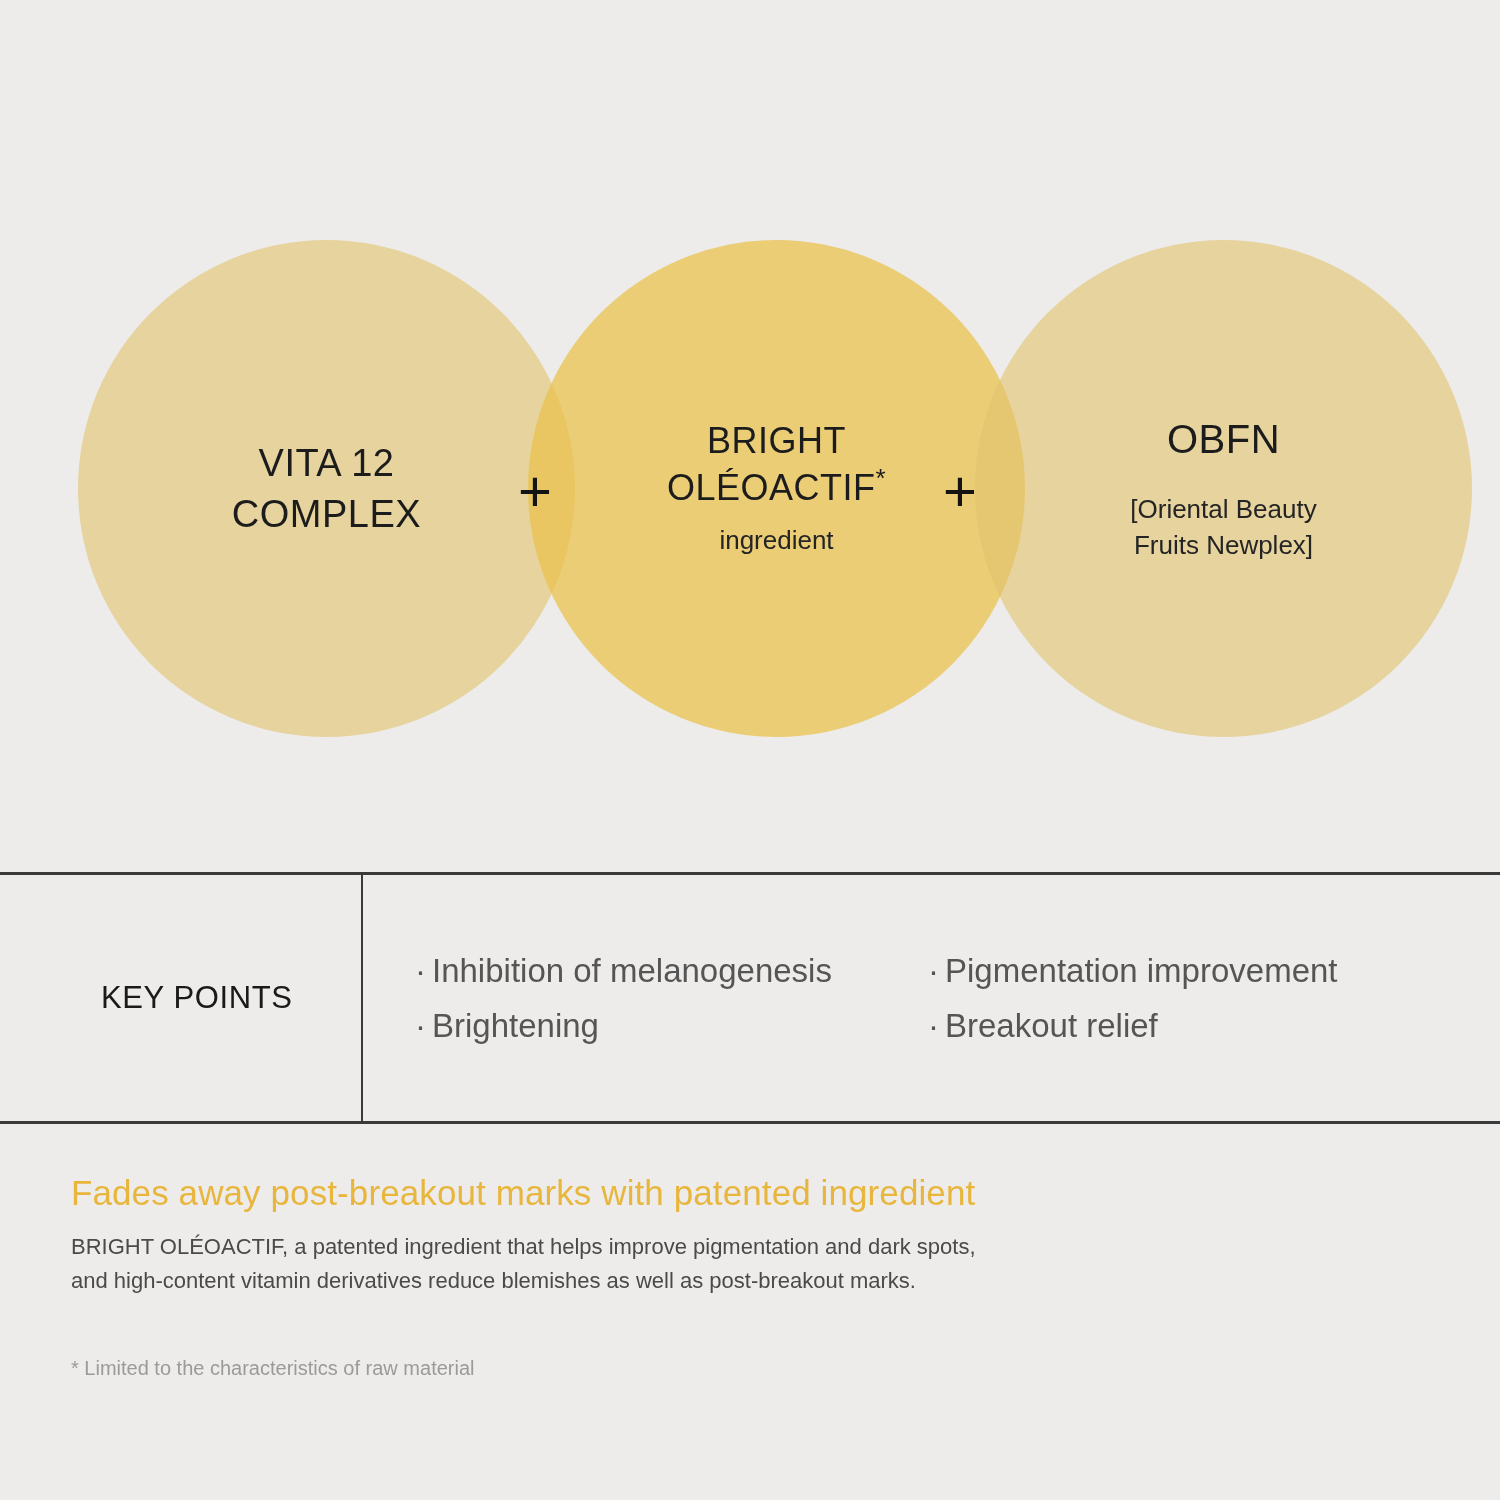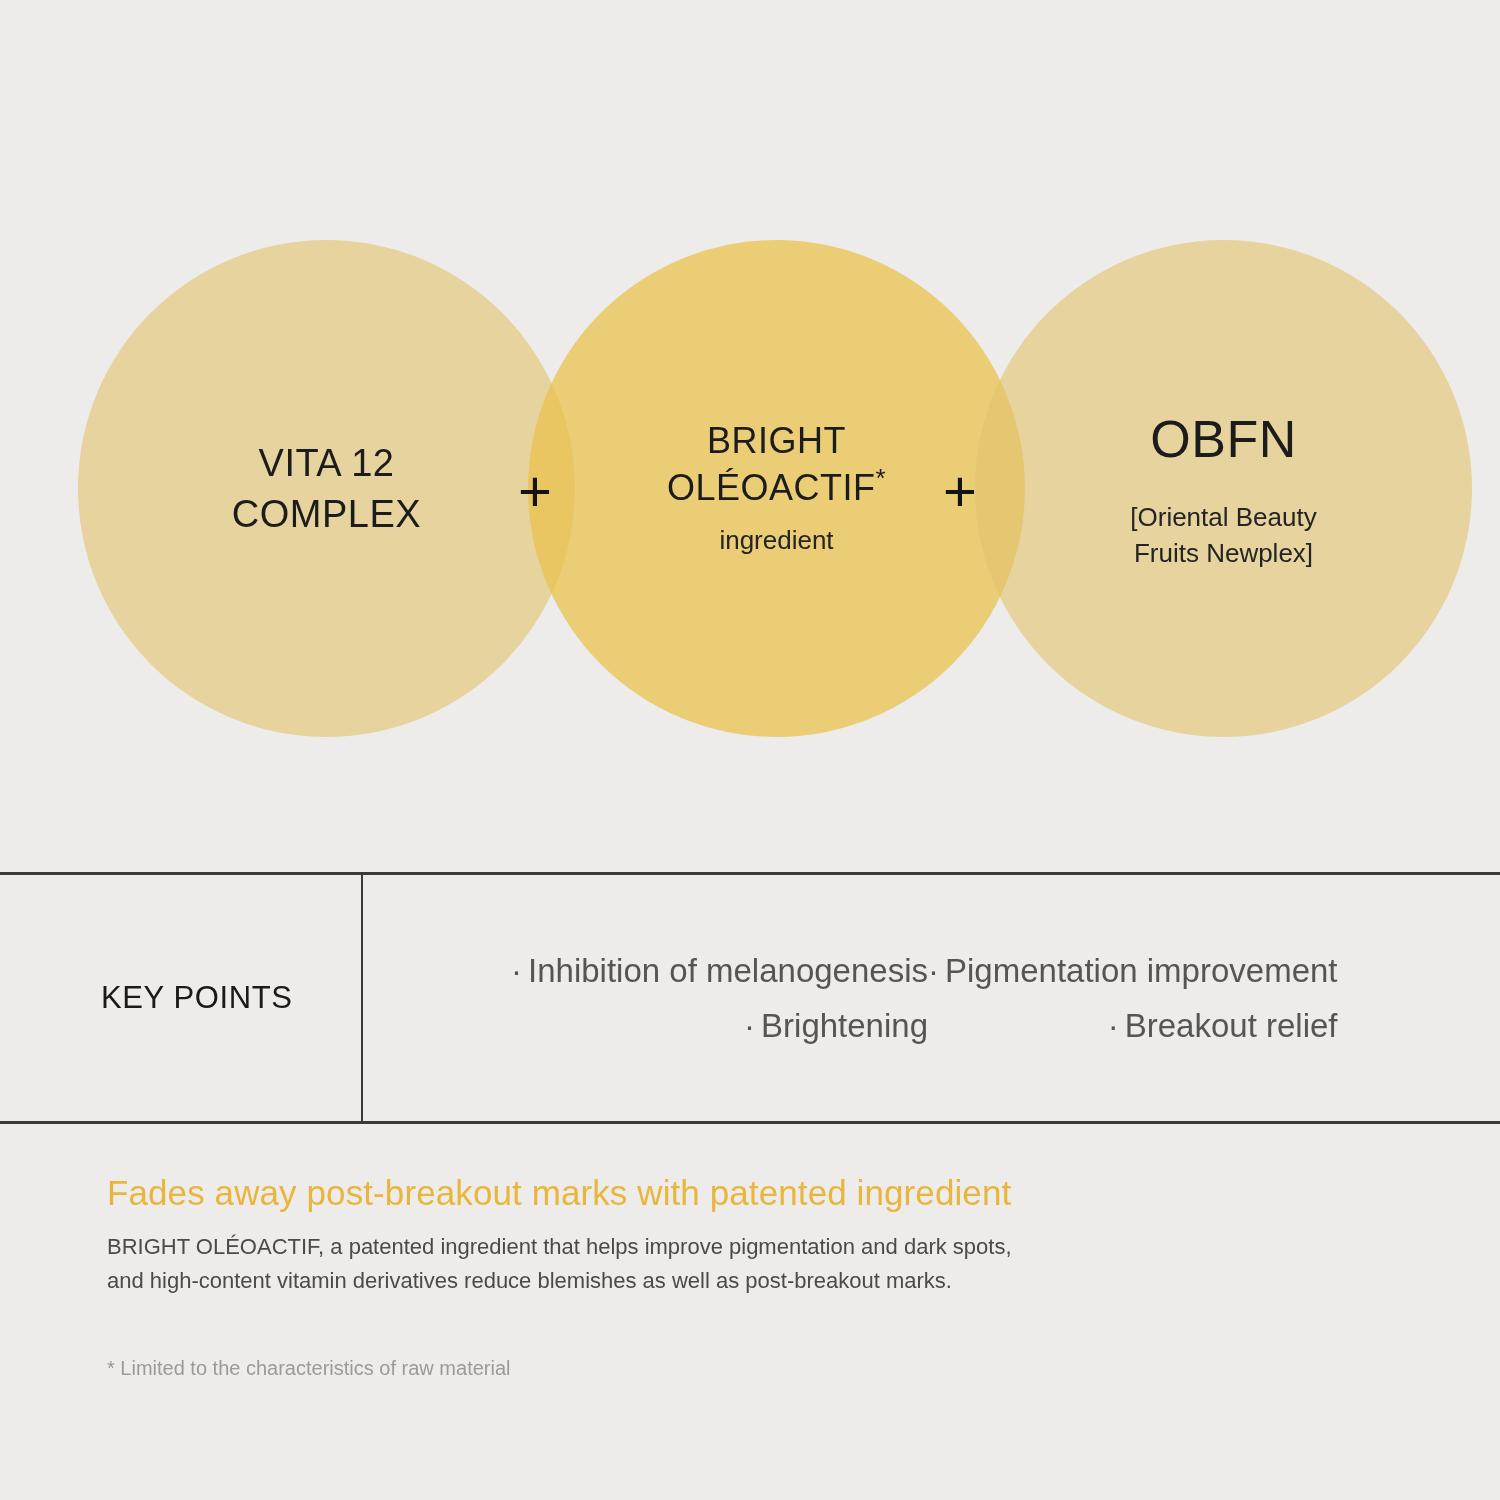--- a/index.html
+++ b/index.html
@@ -56,21 +56,21 @@
 
   .circle-title {
     font-size: 38px;
     letter-spacing: 0.5px;
     color: #1c1c1c;
     line-height: 1.33;
     font-weight: 400;
   }
   #circle-1 .circle-title { margin-top: 0; }
   #circle-2 .circle-title { font-size: 36px; line-height: 1.3; }
-  #circle-3 .circle-title { font-size: 52px; }
+  #circle-3 .circle-title { font-size: 40px; }
 
   .circle-sub {
     font-size: 26px;
     color: #242424;
     line-height: 1.38;
     margin-top: 10px;
     font-weight: 400;
   }
   #circle-2 .circle-sub { margin-top: 12px; }
   #circle-3 .circle-sub { margin-top: 26px; }
@@ -125,41 +125,40 @@
     flex: 1;
     display: flex;
     align-items: center;
     padding-left: 52px;
     box-sizing: border-box;
   }
   .kp-column {
     display: flex;
     flex-direction: column;
     gap: 14px;
-    align-items: flex-end;
   }
   #kp-column-1 { width: 513px; }
   .kp-item {
     font-size: 33px;
     color: #555555;
     line-height: 1.25;
     white-space: nowrap;
   }
   .kp-bullet {
     display: inline-block;
     margin-right: 6px;
   }
 
   
   #copy-section {
     position: absolute;
     left: 0;
     top: 1098px;
     width: 1500px;
-    padding-left: 107px;
+    padding-left: 71px;
     box-sizing: border-box;
   }
   #copy-headline {
     margin-top: 74px;
     font-size: 35px;
     color: #e8b63c;
     letter-spacing: 0.1px;
     line-height: 1.2;
   }
   #copy-body {

